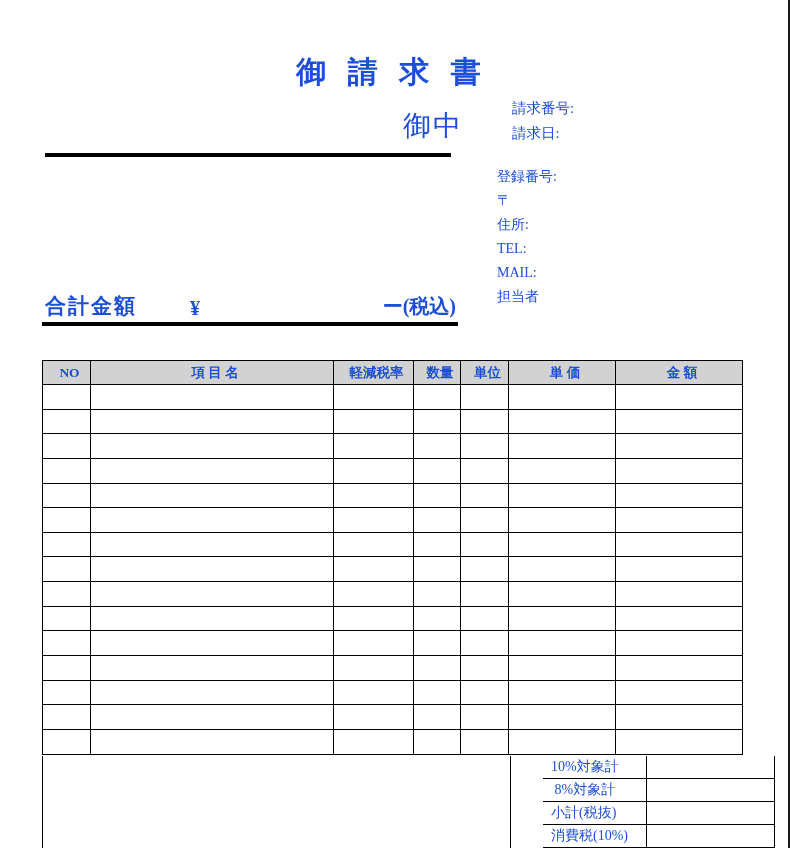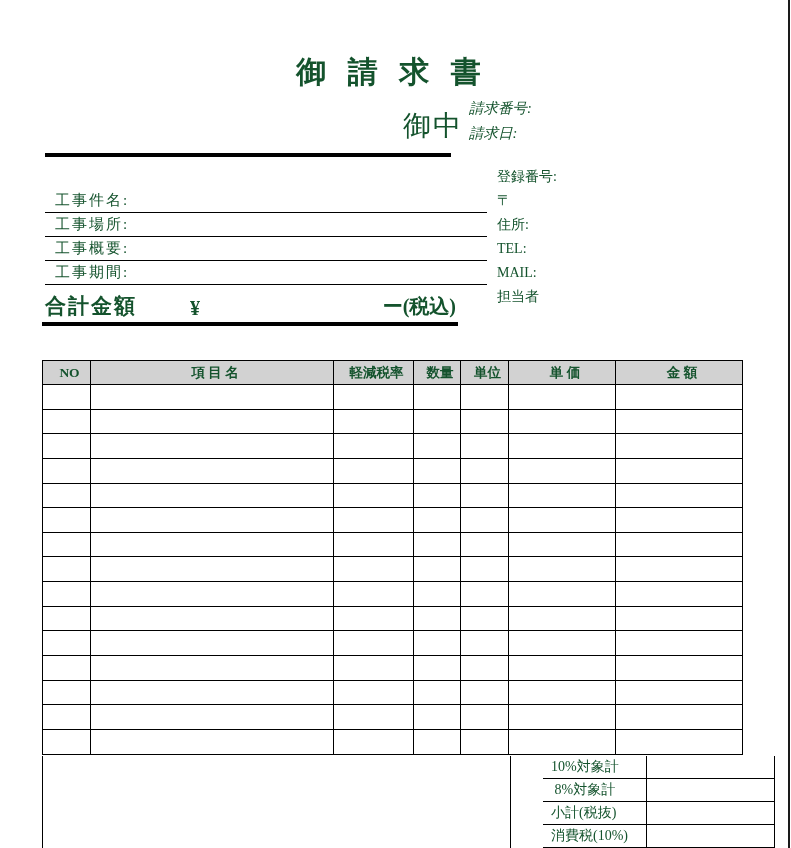--- a/index.html
+++ b/index.html
@@ -1,30 +1,30 @@
 <!DOCTYPE html>
 <html><head>
 <meta charset="utf-8">
 <style>
   * { margin:0; padding:0; box-sizing:border-box; }
   html,body { background:#fff; }
   .page {
     position:relative; width:791px; height:848px; background:#ffffff;
-    font-family:"Liberation Serif","DejaVu Serif",serif; color:#14532d;
+    font-family:"Liberation Serif","DejaVu Serif",serif; color:#1d4ed8;
     overflow:hidden;
   }
 
   .page-edge-line { position:absolute; left:788px; top:0; width:2px; height:848px; background:#1a1a1a; }
 
   .title {
     position:absolute; left:42px; top:52px; width:700px;
     text-align:center; font-size:30px; font-weight:bold; letter-spacing:7px;
   }
 
-  .inv-meta { position:absolute; left:469px; top:96px; width:250px;font-style:italic; }
+  .inv-meta { position:absolute; left:512px; top:96px; width:250px; }
   .inv-meta .info-row { height:25px; line-height:25px; font-size:14.5px; }
 
   .addressee-name { position:absolute; left:50px; top:126px; width:340px; height:26px; font-size:20px; }
   .addressee-honorific { position:absolute; left:403px; top:107px; font-size:28px; letter-spacing:2px; }
   .addressee-underline { position:absolute; left:45px; top:153px; width:406px; height:4px; background:#000; }
 
   .project-fields { position:absolute; left:45px; top:189px; width:442px; }
   .field-row { height:24px; line-height:23px; border-bottom:1.5px solid #000; font-size:15px; }
   .field-row .lbl { padding-left:10px; letter-spacing:2px; }
   .field-row .val { padding-left:8px; }
@@ -84,38 +84,20 @@
     <div class="info-row">
       <span class="lbl">請求日:</span>
       <span class="val"></span>
     </div>
   </div>
 
   <div class="addressee-name"></div>
   <div class="addressee-honorific">御中</div>
   <div class="addressee-underline"></div>
 
-  <div class="project-fields">
-    <div class="field-row">
-      <span class="lbl">工事件名:</span>
-      <span class="val"></span>
-    </div>
-    <div class="field-row">
-      <span class="lbl">工事場所:</span>
-      <span class="val"></span>
-    </div>
-    <div class="field-row">
-      <span class="lbl">工事概要:</span>
-      <span class="val"></span>
-    </div>
-    <div class="field-row">
-      <span class="lbl">工事期間:</span>
-      <span class="val"></span>
-    </div>
-  </div>
 
   <div class="issuer">
     <div class="info-row">
       <span class="lbl">登録番号:</span>
       <span class="val"></span>
     </div>
     <div class="info-row">
       <span class="lbl">〒</span>
       <span class="val"></span>
     </div>

